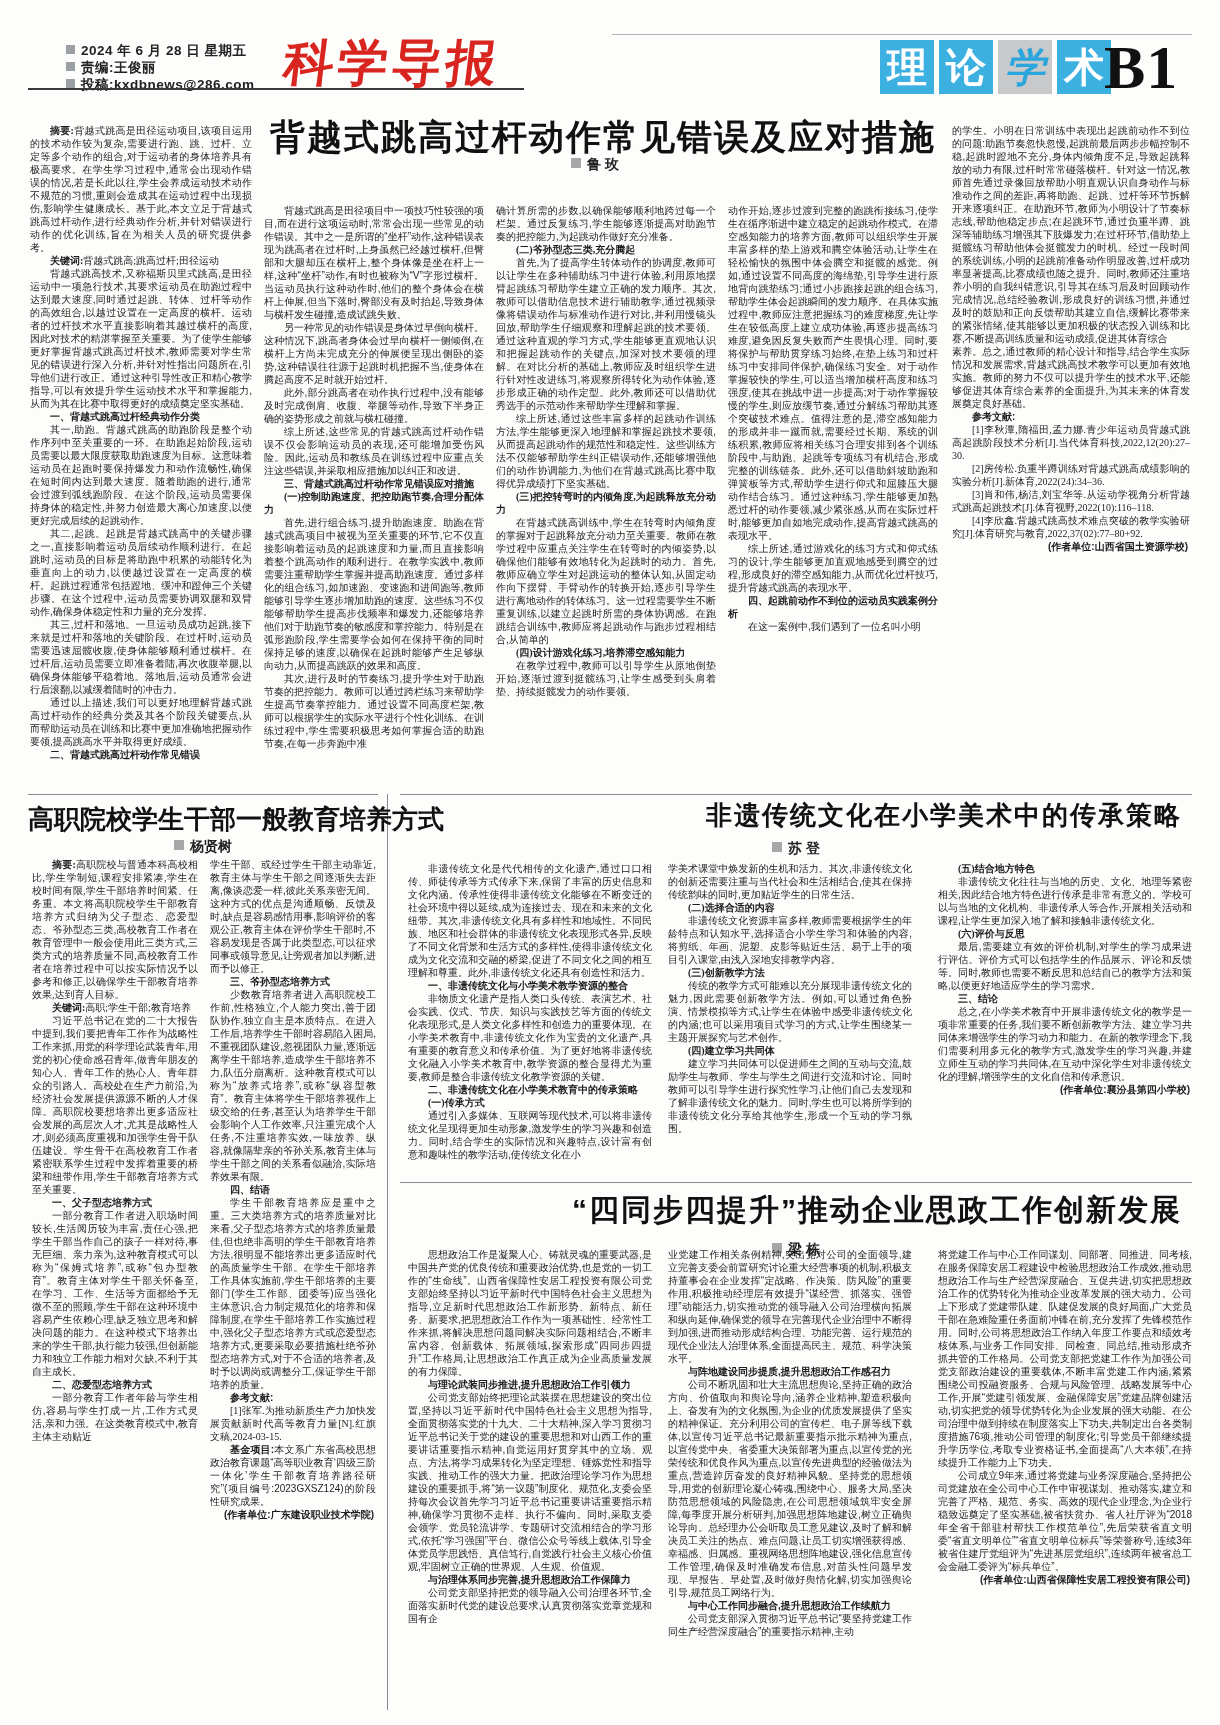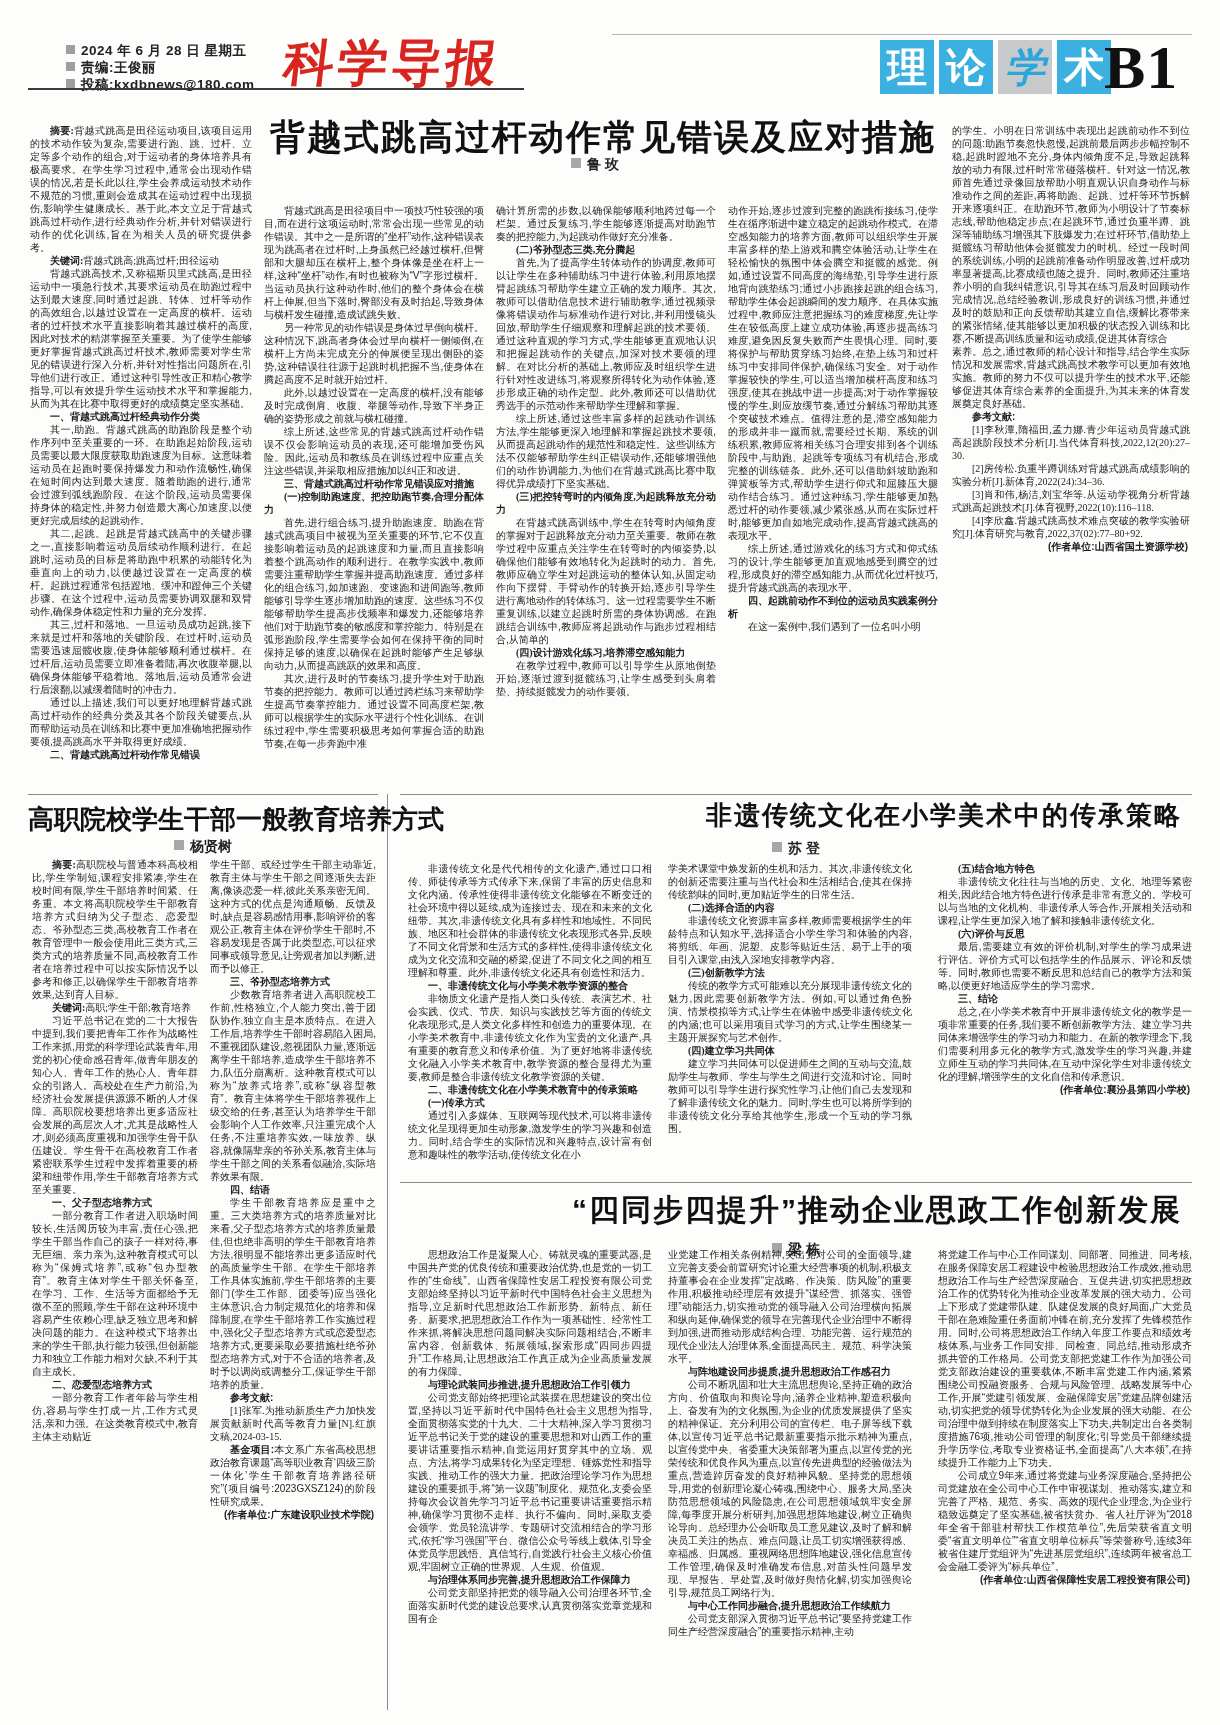--- a/index.html
+++ b/index.html
@@ -40,21 +40,21 @@
   .kai{font-family:"Liberation Serif",serif;}
   .nt{text-indent:0;}
   
   .rule{position:absolute;background:#8a8a8a;}
 </style>
 </head>
 <body>
 
 <div class="hdr-line" style="left:30px;top:42px;"><span class="sqg"></span><span>2024 年 6 月 28 日  星期五</span></div>
 <div class="hdr-line" style="left:30px;top:59px;"><span class="sqg"></span><span>责编:王俊丽</span></div>
-<div class="hdr-line" style="left:30px;top:76px;"><span class="sqg"></span><span>投稿:kxdbnews@180.com</span></div>
+<div class="hdr-line" style="left:30px;top:76px;"><span class="sqg"></span><span>投稿:kxdbnews@286.com</span></div>
 <div class="hdr-rule-left"></div>
 <div class="hdr-rule-right"></div>
 <div class="masthead">科学导报</div>
 <div class="logo">
   <div class="lbox">理</div>
   <div class="lbox">论</div>
   <div class="lbox gray">学</div>
   <div class="lbox">术</div>
 </div>
 <div class="pageno">B1</div>
@@ -68,21 +68,21 @@
     <p class="b-h">一、背越式跳高过杆经典动作分类</p>
     <p class="b-p">其一,助跑。背越式跳高的助跑阶段是整个动作序列中至关重要的一环。在助跑起始阶段,运动员需要以最大限度获取助跑速度为目标。这意味着运动员在起跑时要保持爆发力和动作流畅性,确保在短时间内达到最大速度。随着助跑的进行,通常会过渡到弧线跑阶段。在这个阶段,运动员需要保持身体的稳定性,并努力创造最大离心加速度,以便更好完成后续的起跳动作。</p>
     <p class="b-p">其二,起跳。起跳是背越式跳高中的关键步骤之一,直接影响着运动员后续动作顺利进行。在起跳时,运动员的目标是将助跑中积累的动能转化为垂直向上的动力,以便越过设置在一定高度的横杆。起跳过程通常包括蹬地、缓冲和蹬伸三个关键步骤。在这个过程中,运动员需要协调双腿和双臂动作,确保身体稳定性和力量的充分发挥。</p>
     <p class="b-p">其三,过杆和落地。一旦运动员成功起跳,接下来就是过杆和落地的关键阶段。在过杆时,运动员需要迅速屈髋收腹,使身体能够顺利通过横杆。在过杆后,运动员需要立即准备着陆,再次收腹举腿,以确保身体能够平稳着地。落地后,运动员通常会进行后滚翻,以减缓着陆时的冲击力。</p>
     <p class="b-p">通过以上描述,我们可以更好地理解背越式跳高过杆动作的经典分类及其各个阶段关键要点,从而帮助运动员在训练和比赛中更加准确地把握动作要领,提高跳高水平并取得更好成绩。</p>
     <p class="b-h">二、背越式跳高过杆动作常见错误</p>
   </div>
 <div class="col" style="left:264px;top:204px;width:220px;height:586px;">
     <p class="b-p">背越式跳高是田径项目中一项技巧性较强的项目,而在进行这项运动时,常常会出现一些常见的动作错误。其中之一是所谓的“坐杆”动作,这种错误表现为跳高者在过杆时,上身虽然已经越过横杆,但臀部和大腿却压在横杆上,整个身体像是坐在杆上一样,这种“坐杆”动作,有时也被称为“V”字形过横杆。当运动员执行这种动作时,他们的整个身体会在横杆上伸展,但当下落时,臀部没有及时抬起,导致身体与横杆发生碰撞,造成试跳失败。</p>
     <p class="b-p">另一种常见的动作错误是身体过早倒向横杆。这种情况下,跳高者身体会过早向横杆一侧倾倒,在横杆上方尚未完成充分的伸展便呈现出侧卧的姿势,这种错误往往源于起跳时机把握不当,使身体在腾起高度不足时就开始过杆。</p>
-    <p class="b-p">此外,以越过设置在一定高度的横杆,没有能够及时完成倒肩、收腹、举腿等动作,导致下半身正确的姿势形成之前就与横杠碰撞。</p>
+    <p class="b-p">此外,部分跳高者在动作执行过程中,没有能够及时完成倒肩、收腹、举腿等动作,导致下半身正确的姿势形成之前就与横杠碰撞。</p>
     <p class="b-p">综上所述,这些常见的背越式跳高过杆动作错误不仅会影响运动员的表现,还可能增加受伤风险。因此,运动员和教练员在训练过程中应重点关注这些错误,并采取相应措施加以纠正和改进。</p>
     <p class="b-h">三、背越式跳高过杆动作常见错误应对措施</p>
     <p class="b-h2">(一)控制助跑速度、把控助跑节奏,合理分配体力</p>
     <p class="b-p">首先,进行组合练习,提升助跑速度。助跑在背越式跳高项目中被视为至关重要的环节,它不仅直接影响着运动员的起跳速度和力量,而且直接影响着整个跳高动作的顺利进行。在教学实践中,教师需要注重帮助学生掌握并提高助跑速度。通过多样化的组合练习,如加速跑、变速跑和进间跑等,教师能够引导学生逐步增加助跑的速度。这些练习不仅能够帮助学生提高步伐频率和爆发力,还能够培养他们对于助跑节奏的敏感度和掌控能力。特别是在弧形跑阶段,学生需要学会如何在保持平衡的同时保持足够的速度,以确保在起跳时能够产生足够纵向动力,从而提高跳跃的效果和高度。</p>
     <p class="b-p">其次,进行及时的节奏练习,提升学生对于助跑节奏的把控能力。教师可以通过跨栏练习来帮助学生提高节奏掌控能力。通过设置不同高度栏架,教师可以根据学生的实际水平进行个性化训练。在训练过程中,学生需要积极思考如何掌握合适的助跑节奏,在每一步奔跑中准</p>
   </div>
 <div class="col" style="left:496px;top:204px;width:220px;height:586px;">
     <p class="b-p nt">确计算所需的步数,以确保能够顺利地跨过每一个栏架。通过反复练习,学生能够逐渐提高对助跑节奏的把控能力,为起跳动作做好充分准备。</p>
     <p class="b-h2">(二)爷孙型态三类,充分腾起</p>
     <p class="b-p">首先,为了提高学生转体动作的协调度,教师可以让学生在多种辅助练习中进行体验,利用原地摆臂起跳练习帮助学生建立正确的发力顺序。其次,教师可以借助信息技术进行辅助教学,通过视频录像将错误动作与标准动作进行对比,并利用慢镜头回放,帮助学生仔细观察和理解起跳的技术要领。通过这种直观的学习方式,学生能够更直观地认识和把握起跳动作的关键点,加深对技术要领的理解。在对比分析的基础上,教师应及时组织学生进行针对性改进练习,将观察所得转化为动作体验,逐步形成正确的动作定型。此外,教师还可以借助优秀选手的示范动作来帮助学生理解和掌握。</p>

